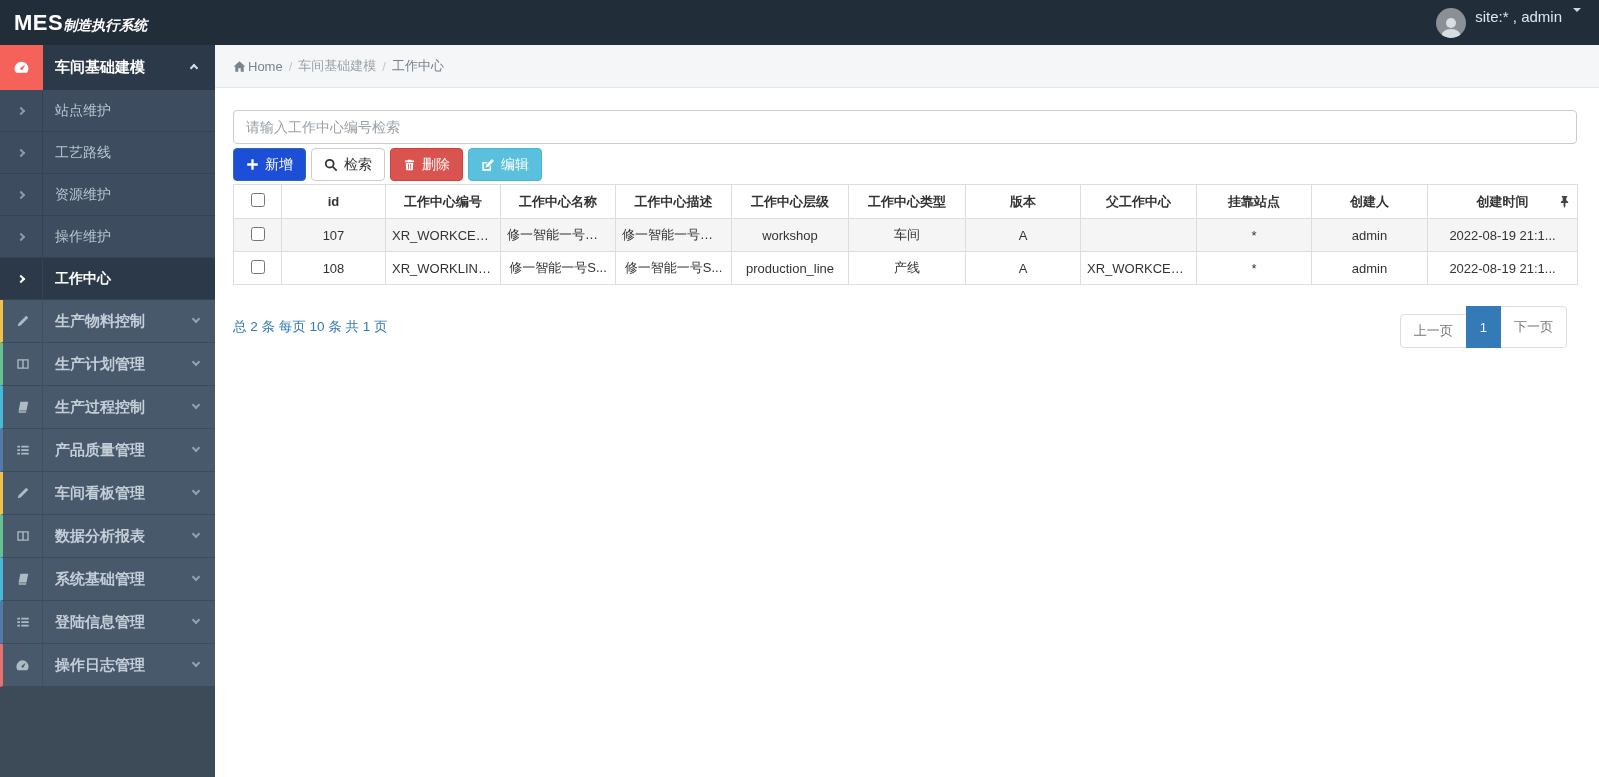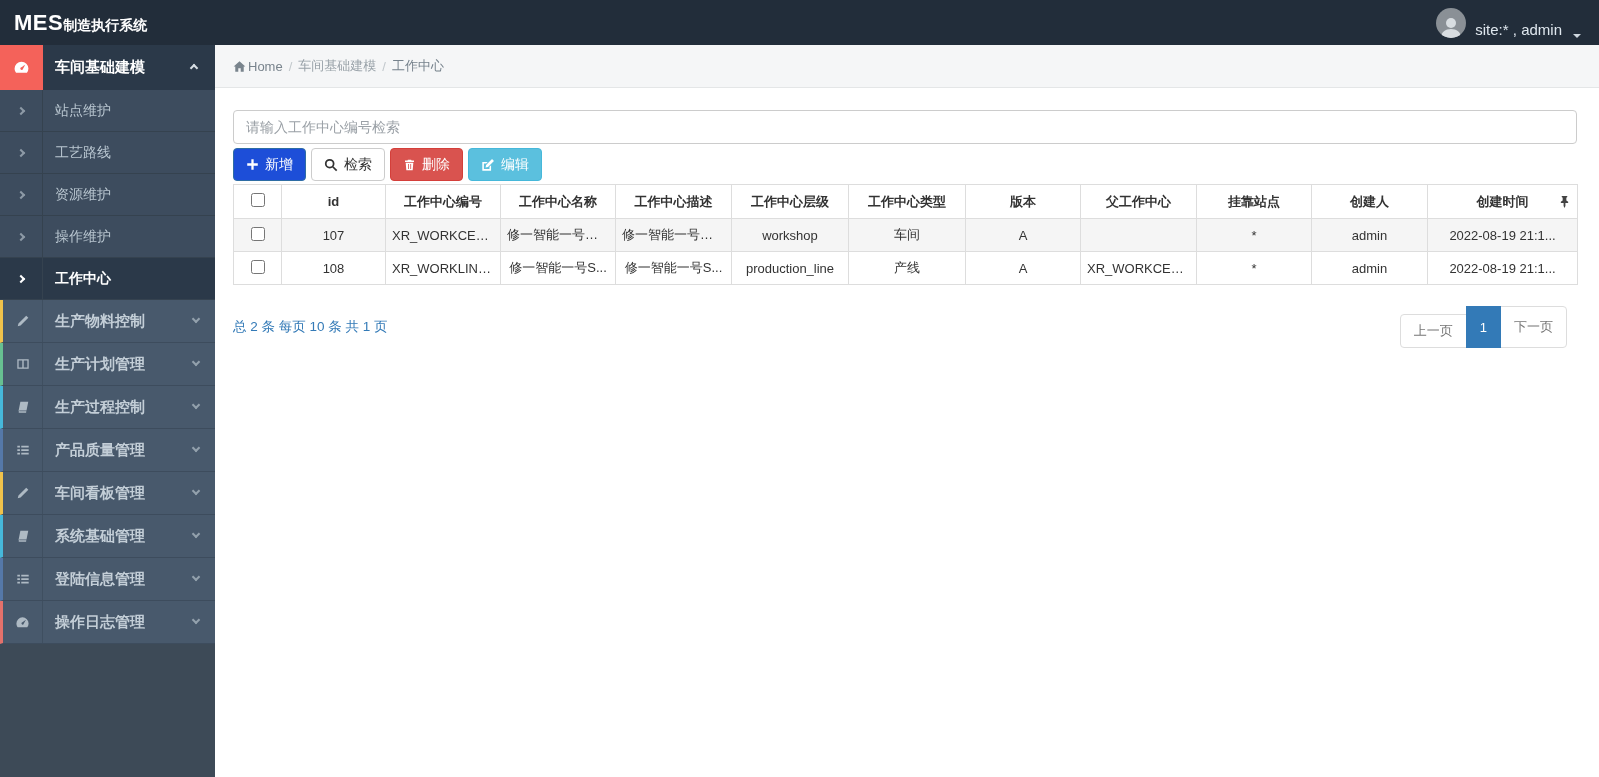--- a/index.html
+++ b/index.html
@@ -4,22 +4,22 @@
 <style>
   * { margin:0; padding:0; box-sizing:border-box; }
   html,body { width:1599px; height:777px; overflow:hidden; background:#fff;
     font-family:"Liberation Sans","DejaVu Sans",sans-serif; }
 
   
   .topbar { height:45px; background:#222d3a; display:flex; align-items:center;
     justify-content:space-between; padding:0 18px 0 14px; }
   .logo { color:#fff; display:flex; align-items:baseline; }
   .logo-main { font-size:22px; font-weight:bold; letter-spacing:.5px; }
-  .logo-sub { font-size:14px; font-weight:bold; }
-  .user-box { display:flex; align-items:flex-end; gap:9px; color:#dfe7ee; font-size:15px; cursor:pointer; }
+  .logo-sub { font-size:14px; font-weight:bold;font-style:italic; }
+  .user-box { display:flex; align-items:flex-start; gap:9px; color:#dfe7ee; font-size:15px; cursor:pointer; }
   .avatar { width:30px; height:30px; border-radius:50%; background:#8a9096; overflow:hidden;
     display:flex; align-items:flex-end; justify-content:center; }
   .caret { width:0; height:0; border-left:4px solid transparent; border-right:4px solid transparent;
     border-top:4px solid #cfd8df; margin-left:2px; }
 
   
   .layout { display:flex; height:732px; }
   .sidebar { width:215px; background:#3d4a57; flex:none; }
   .main { flex:1; display:flex; flex-direction:column; background:#fff; min-width:0; }
 
@@ -200,20 +200,29 @@
         <span class="label">产品质量管理</span>
         <span class="chev chev-down"></span>
       </li>
       <li style="border-left-color: rgb(240, 194, 75);">
         <span class="menu-icon-col">
           <svg width="14" height="14" viewBox="0 0 16 16" fill="currentColor">
               <path d="M11.7 1.9l2.4 2.4-8.9 8.9-3.2.8.8-3.2 8.9-8.9z"></path>
             </svg>
         </span>
         <span class="label">车间看板管理</span>
+        <span class="chev chev-down"></span>
+      </li>
+      <li style="border-left-color: rgb(103, 192, 145);">
+        <span class="menu-icon-col">
+          <svg width="14" height="14" viewBox="0 0 16 16" fill="currentColor">
+              <path d="M1.5 2.5h13v11h-13v-11zm1.5 1.5v8h4.2V4H3zm5.8 0v8H13V4H8.8z"></path>
+            </svg>
+        </span>
+        <span class="label">数据分析报表</span>
         <span class="chev chev-down"></span>
       </li>
       <li style="border-left-color: rgb(70, 184, 218);">
         <span class="menu-icon-col">
           <svg width="14" height="14" viewBox="0 0 16 16" fill="currentColor">
               <path d="M5 2h9l-2 10H4.5a1.8 1.8 0 0 0-1.7 1.1L5 2zM4.3 12.8h7.5l-.3 1.7H3.6a.9.9 0 0 1 .7-1.7z"></path>
             </svg>
         </span>
         <span class="label">系统基础管理</span>
         <span class="chev chev-down"></span>

